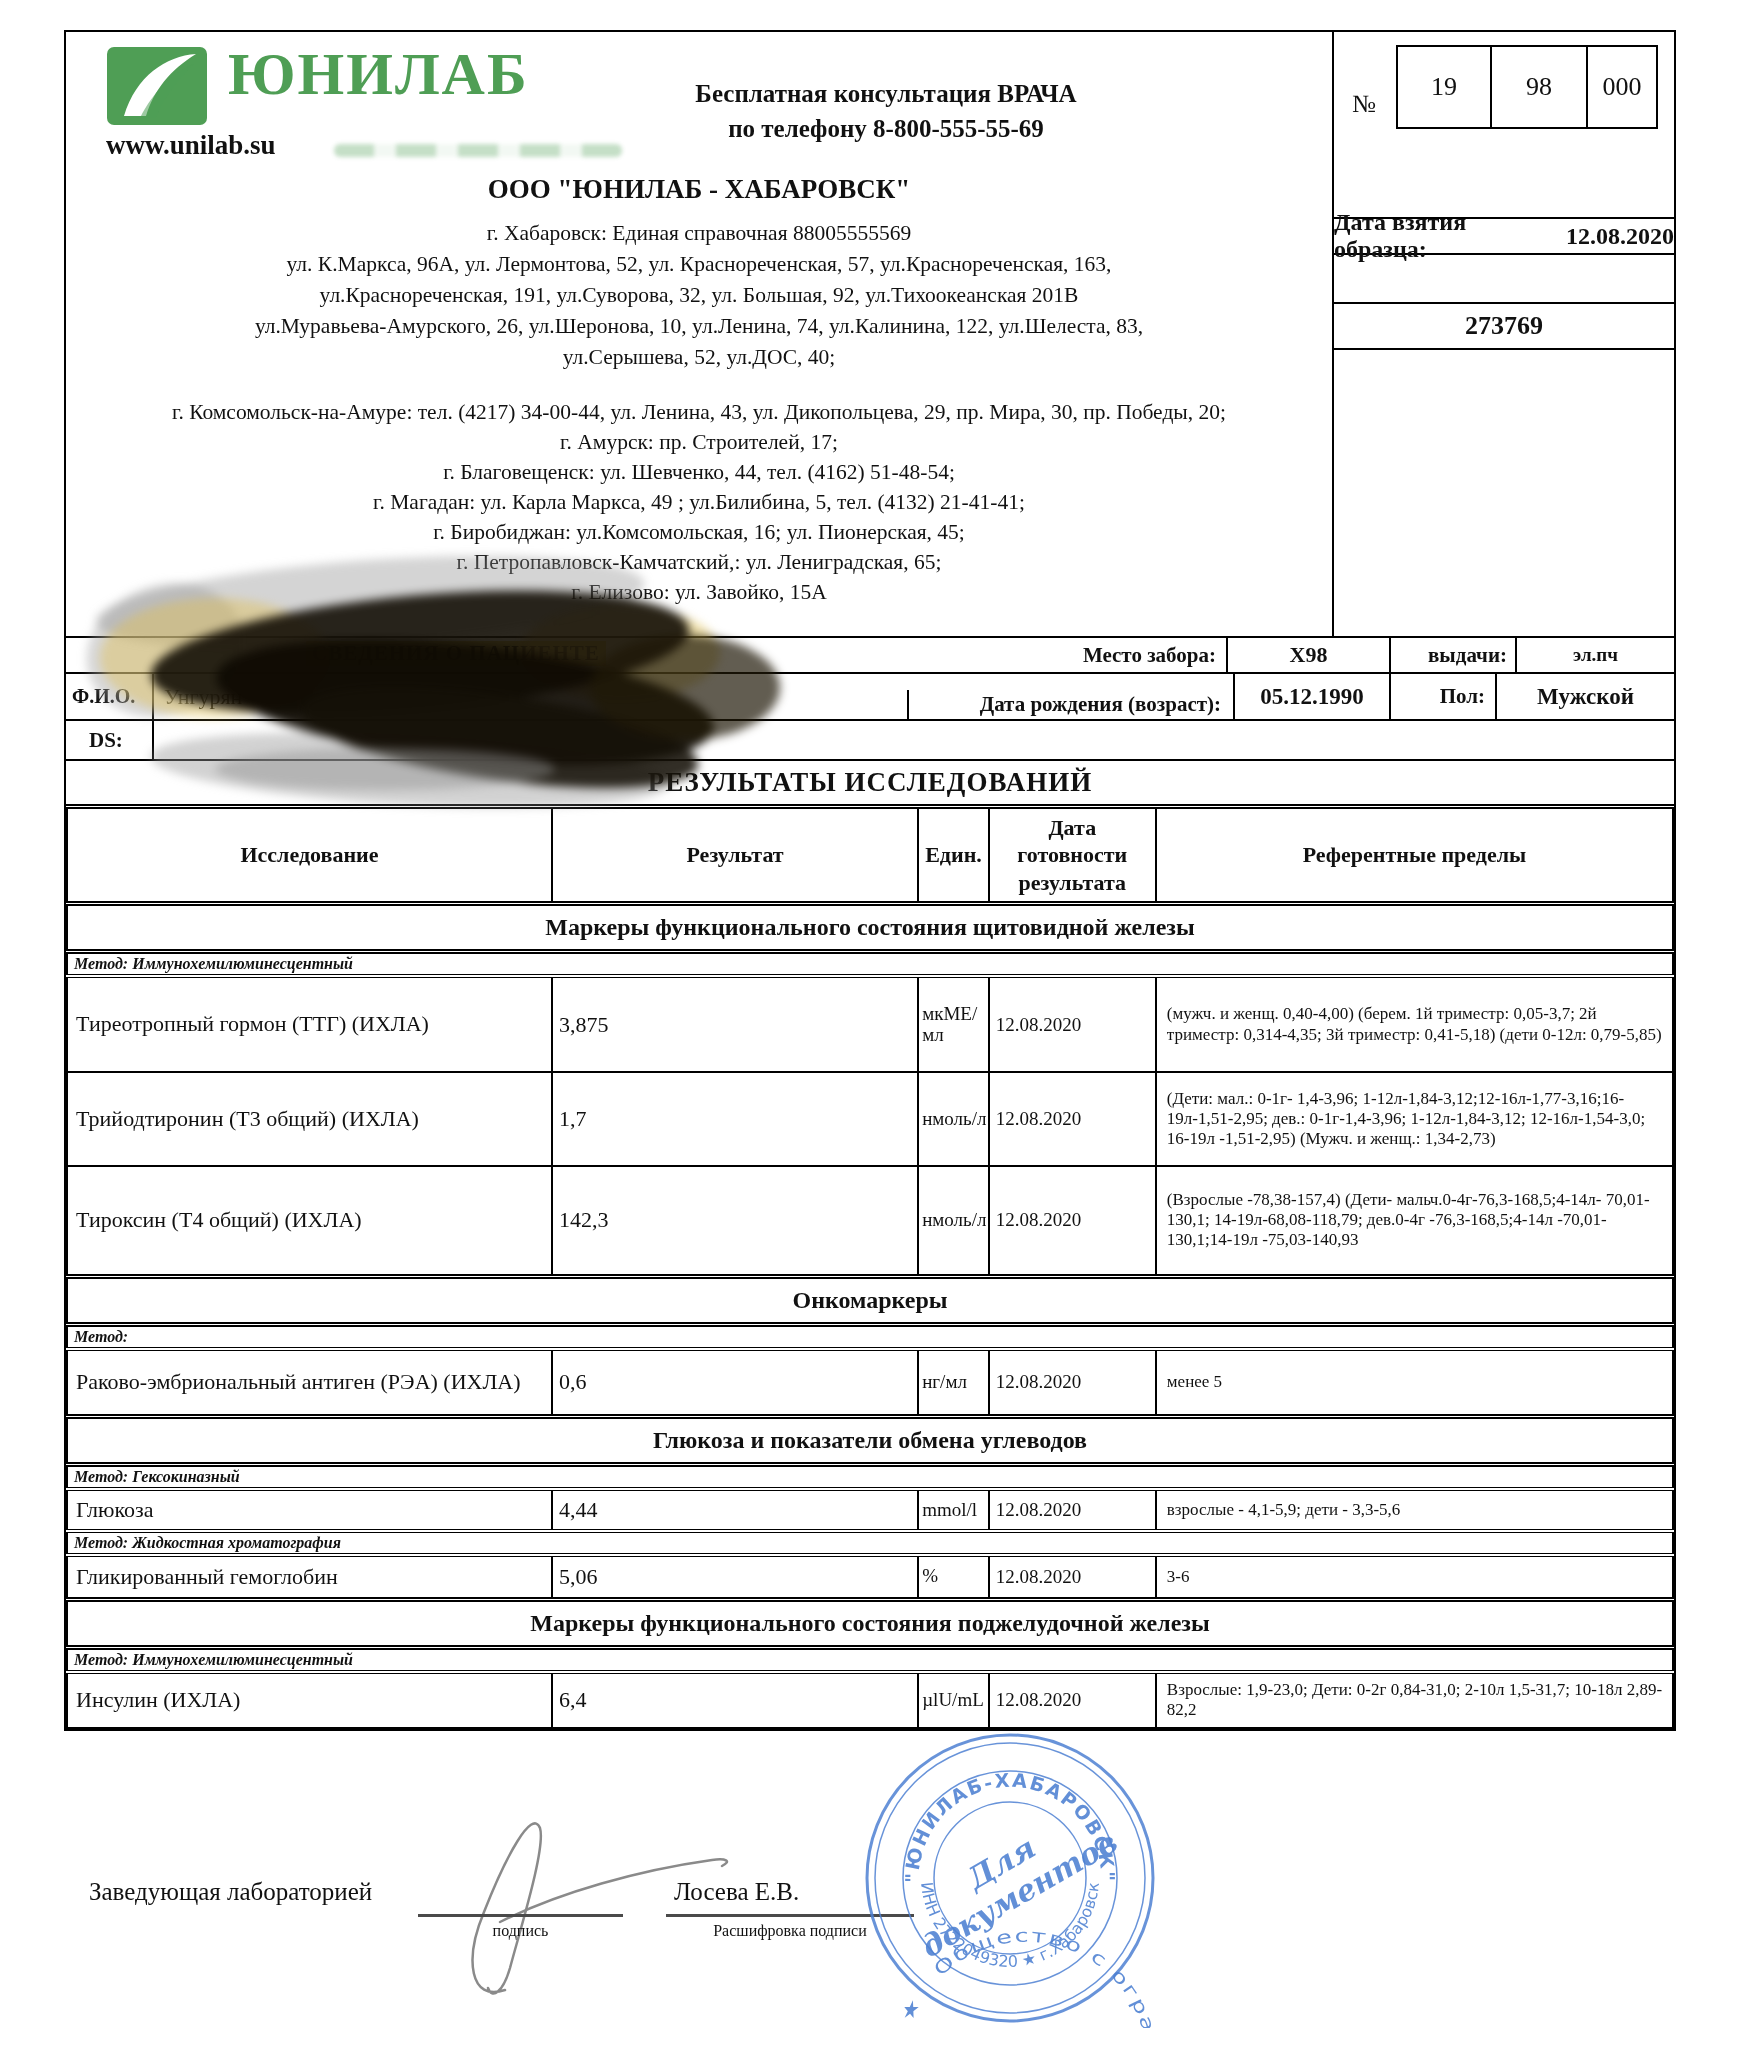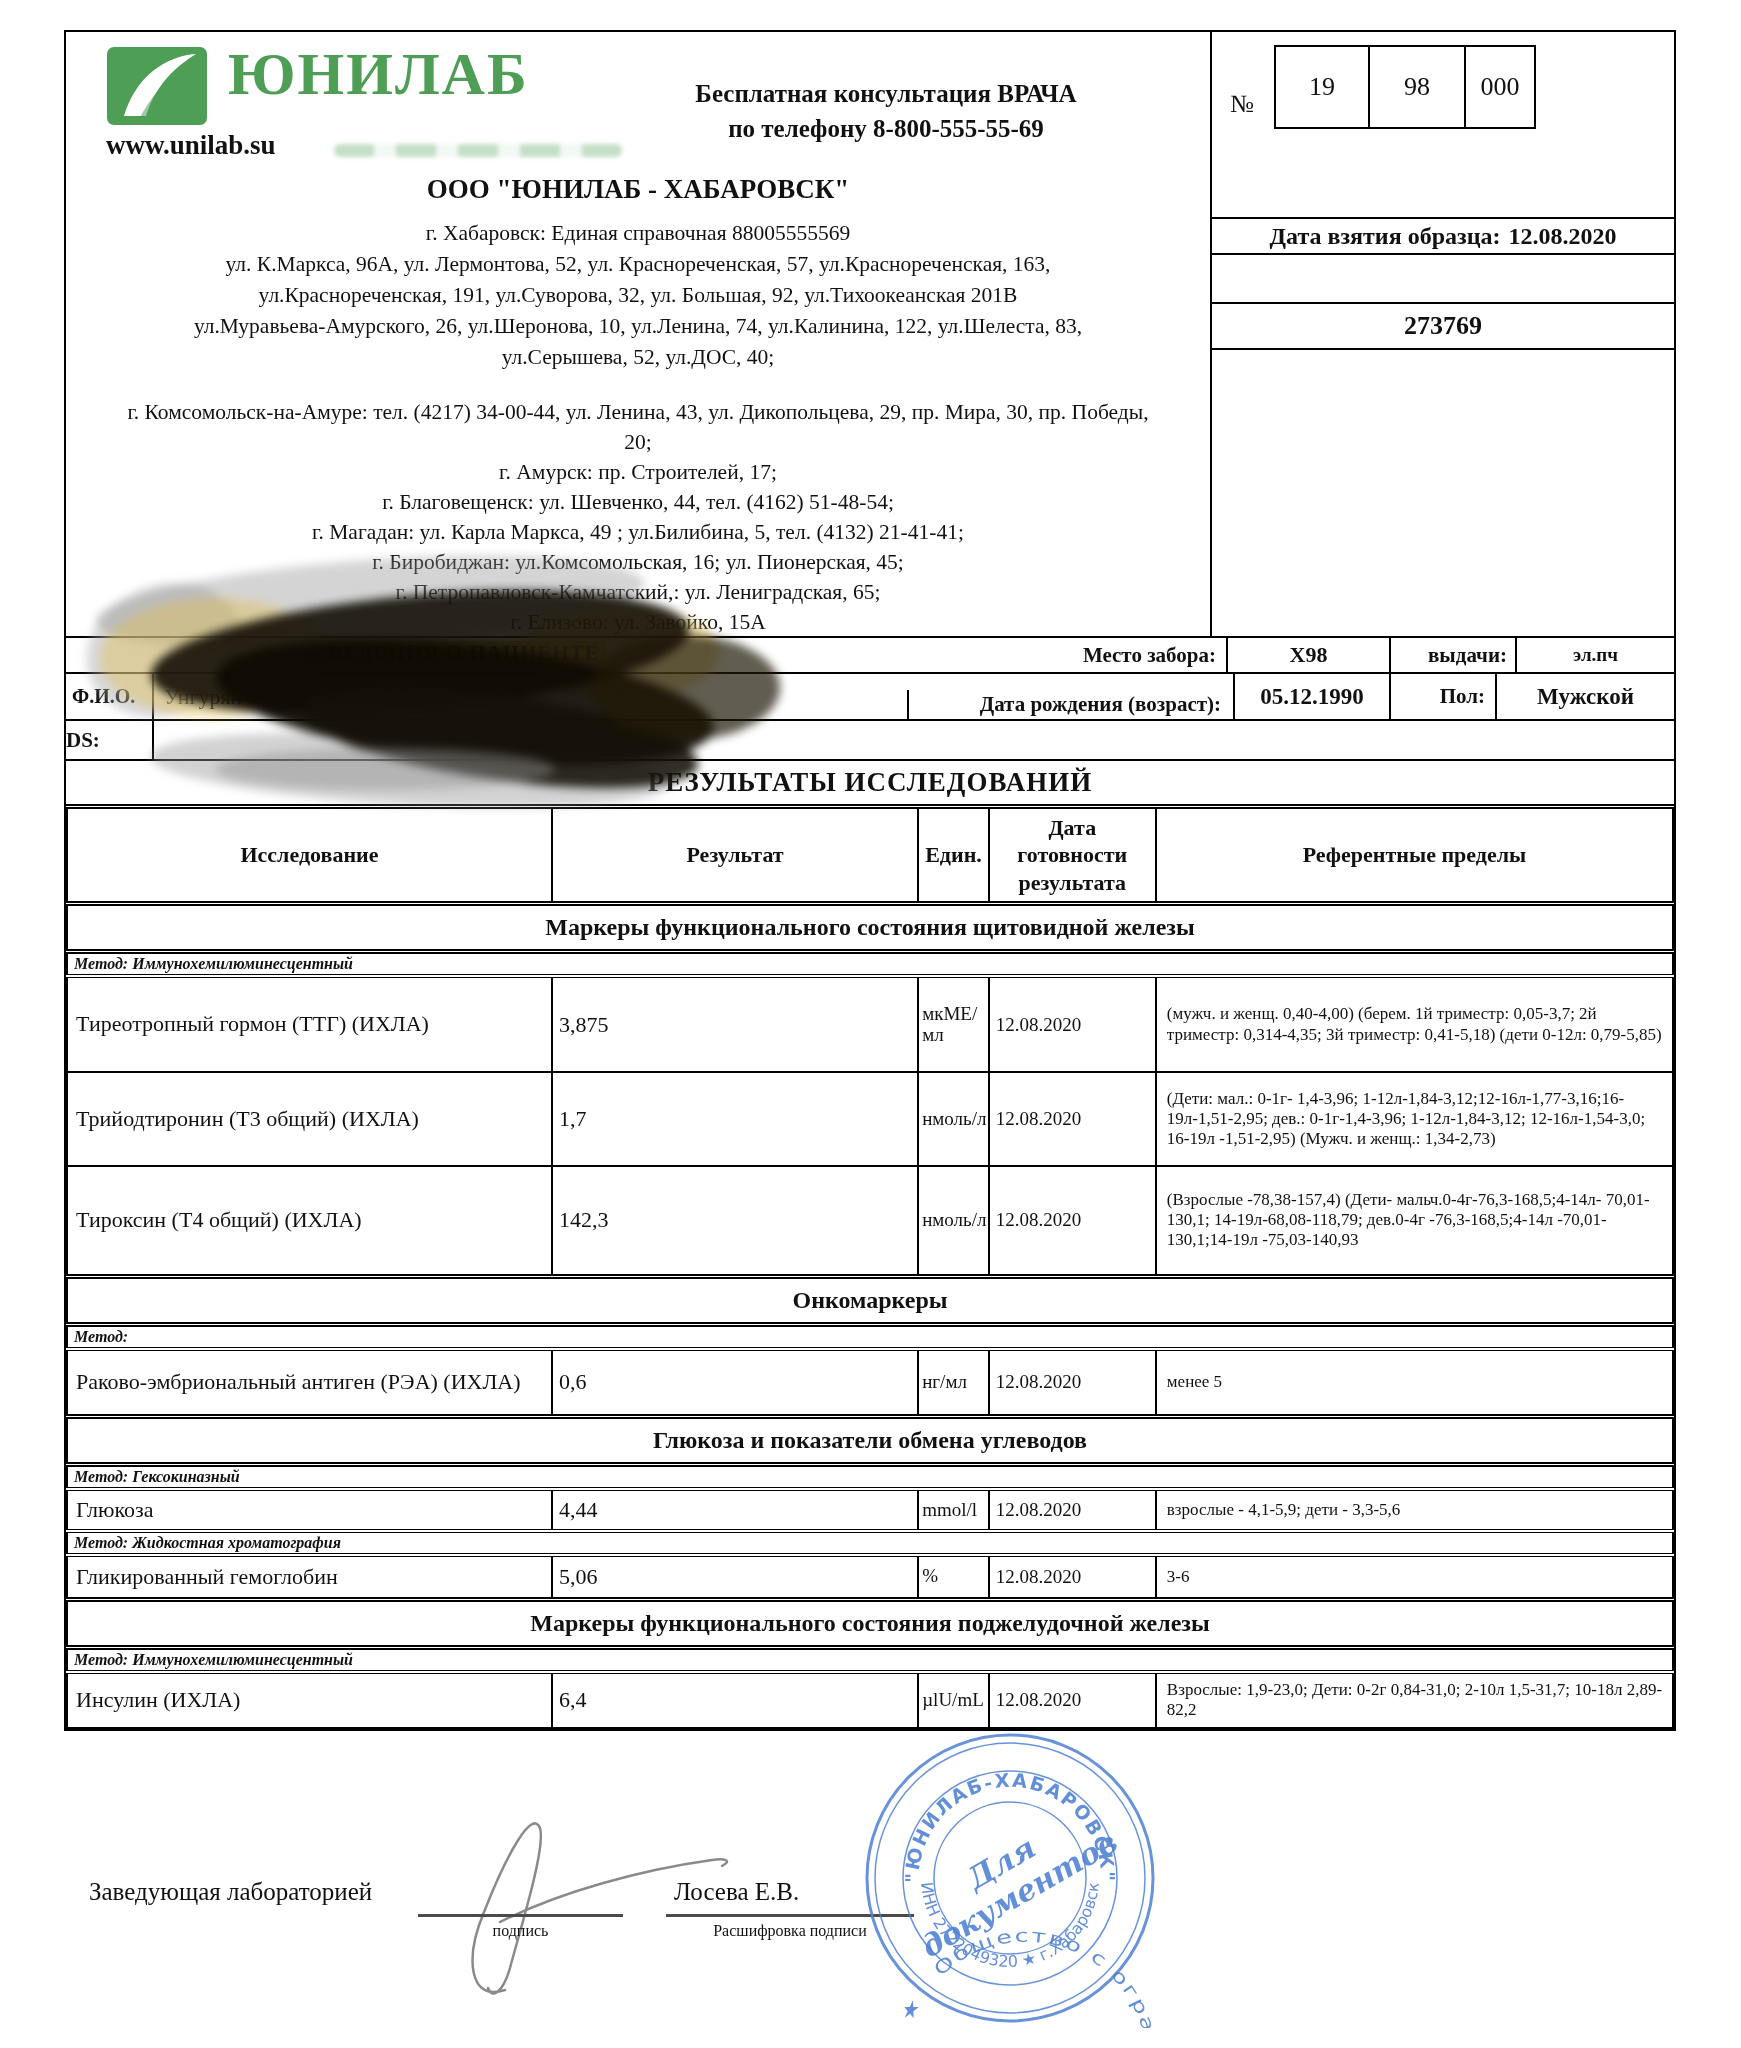--- a/index.html
+++ b/index.html
@@ -5,21 +5,21 @@
   html,body{margin:0;padding:0;background:#e8e8e8;}
   .page{position:relative;width:1741px;height:2048px;background:#ffffff;overflow:hidden;
         font-family:"Liberation Serif","DejaVu Serif",serif;color:#111;}
   .abs{position:absolute;}
 
   
   .doc{position:absolute;left:64px;top:30px;width:1612px;border:2px solid #000;box-sizing:border-box;background:#fff;}
 
   
   .doc-header{display:flex;height:604px;}
-  .header-left{position:relative;width:1146px;border-right:2px solid #000;box-sizing:border-box;flex:none;}
+  .header-left{position:relative;width:1268px;border-right:2px solid #000;box-sizing:border-box;flex:none;}
   .header-right{position:relative;flex:1;}
 
   .logo-box{left:40px;top:14px;width:102px;height:80px;}
   .logo-text{left:162px;top:8px;font-size:60px;font-weight:bold;color:#4f9e55;letter-spacing:2px;}
   .website{left:40px;top:98px;font-size:27px;font-weight:bold;}
   .consult{left:530px;top:44px;width:580px;text-align:center;font-size:25px;font-weight:bold;line-height:1.4;}
   .org-name{left:0;top:142px;width:100%;text-align:center;font-size:27px;font-weight:bold;}
   .addr-block1{left:0;top:186px;width:100%;text-align:center;font-size:21.5px;}
   .addr-block1 div{min-height:31px;line-height:31px;}
   .addr-block2{left:0;top:365px;width:100%;text-align:center;font-size:21.5px;padding:0 60px;box-sizing:border-box;}
@@ -50,21 +50,21 @@
               background:#dcc65e;color:#2f2a14;padding:0 6px;}
   .place-label{margin-left:auto;padding-right:10px;font-weight:bold;}
   .rowB{height:47px;}
   .rowB .cB1{width:86px;padding-left:6px;font-weight:bold;font-size:20px;}
   .rowB .cB2{width:755px;padding-left:10px;font-size:22px;}
   .rowB .cB3{width:326px;justify-content:flex-end;padding-right:12px;font-weight:bold;margin-top:16px;}
   .rowB .cB4{width:156px;justify-content:center;font-weight:bold;font-size:23px;}
   .rowB .cB5{width:106px;justify-content:flex-end;padding-right:10px;font-weight:bold;padding-left:28px;}
   .rowB .cB6{flex:1;justify-content:center;font-weight:bold;font-size:23px;}
   .rowC{height:40px;}
-  .rowC .cC1{width:86px;padding-left:0;font-weight:bold;font-size:21px;}
+  .rowC .cC1{width:86px;padding-left:23px;font-weight:bold;font-size:21px;}
   .rowC .cC2{flex:1;}
 
   .results-title{border-top:2px solid #000;height:43px;display:flex;align-items:center;justify-content:center;
                  font-size:27px;font-weight:bold;letter-spacing:1px;}
 
   
   table.results{width:100%;border-collapse:collapse;table-layout:fixed;border-top:5px double #000;}
   .results th,.results td{border:2px solid #000;box-sizing:border-box;font-weight:normal;}
   .results thead th{height:97px;text-align:center;vertical-align:middle;font-size:22px;font-weight:bold;
                     border-bottom:5px double #000;line-height:1.25;}

